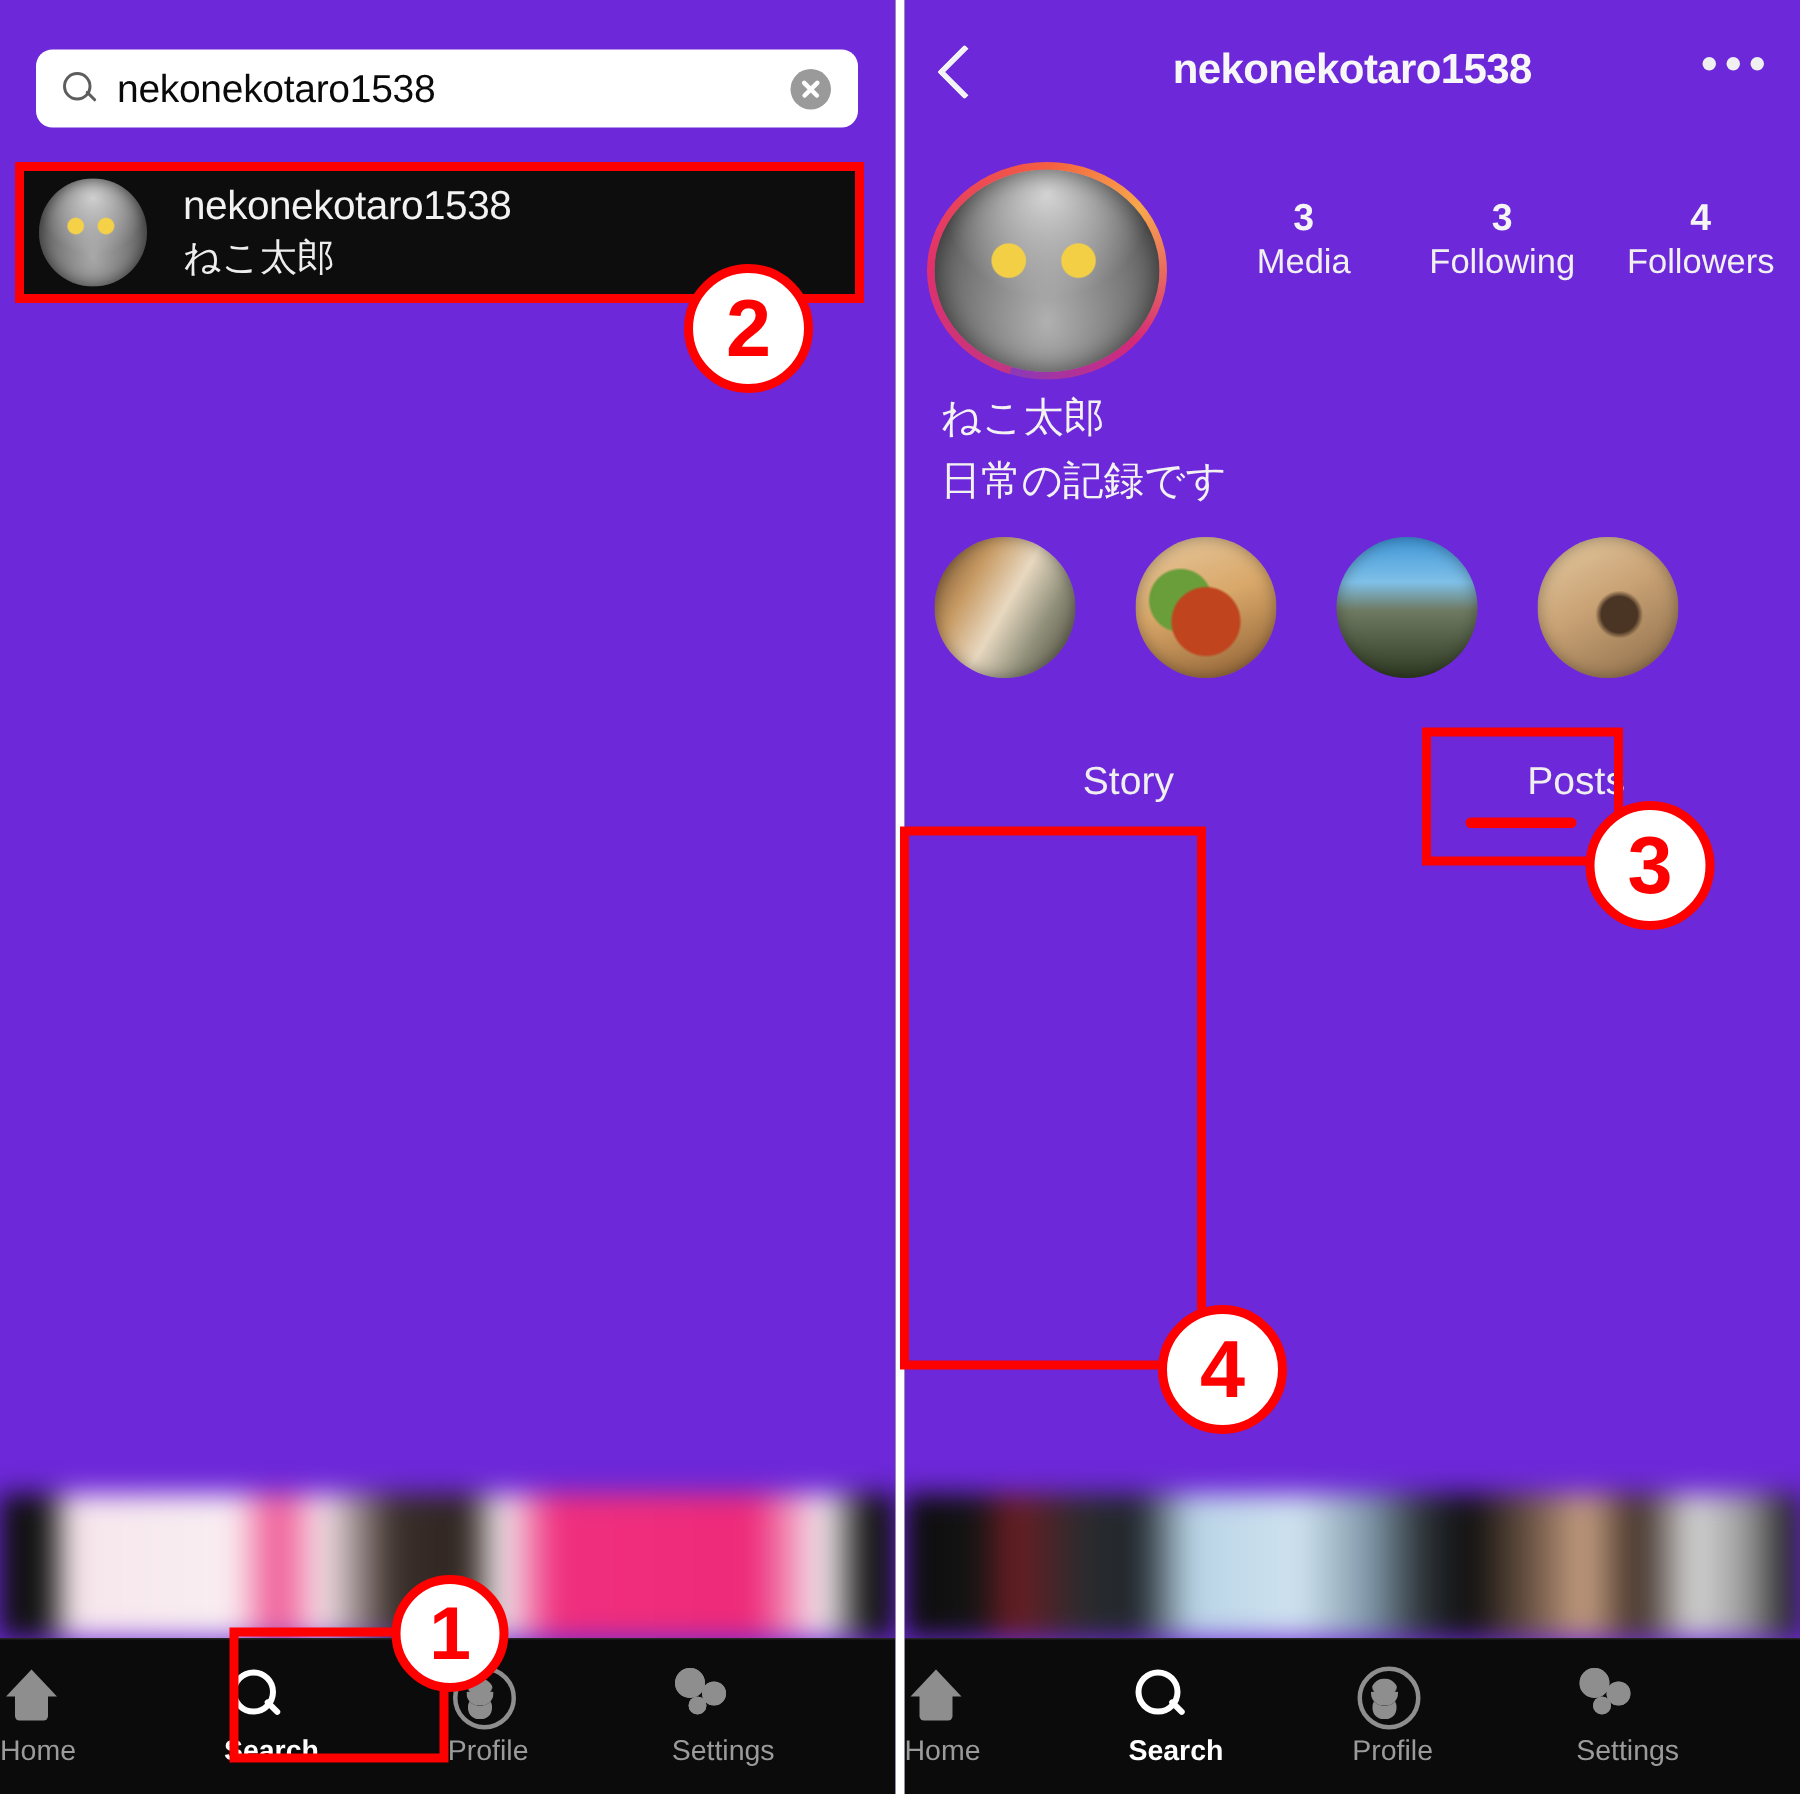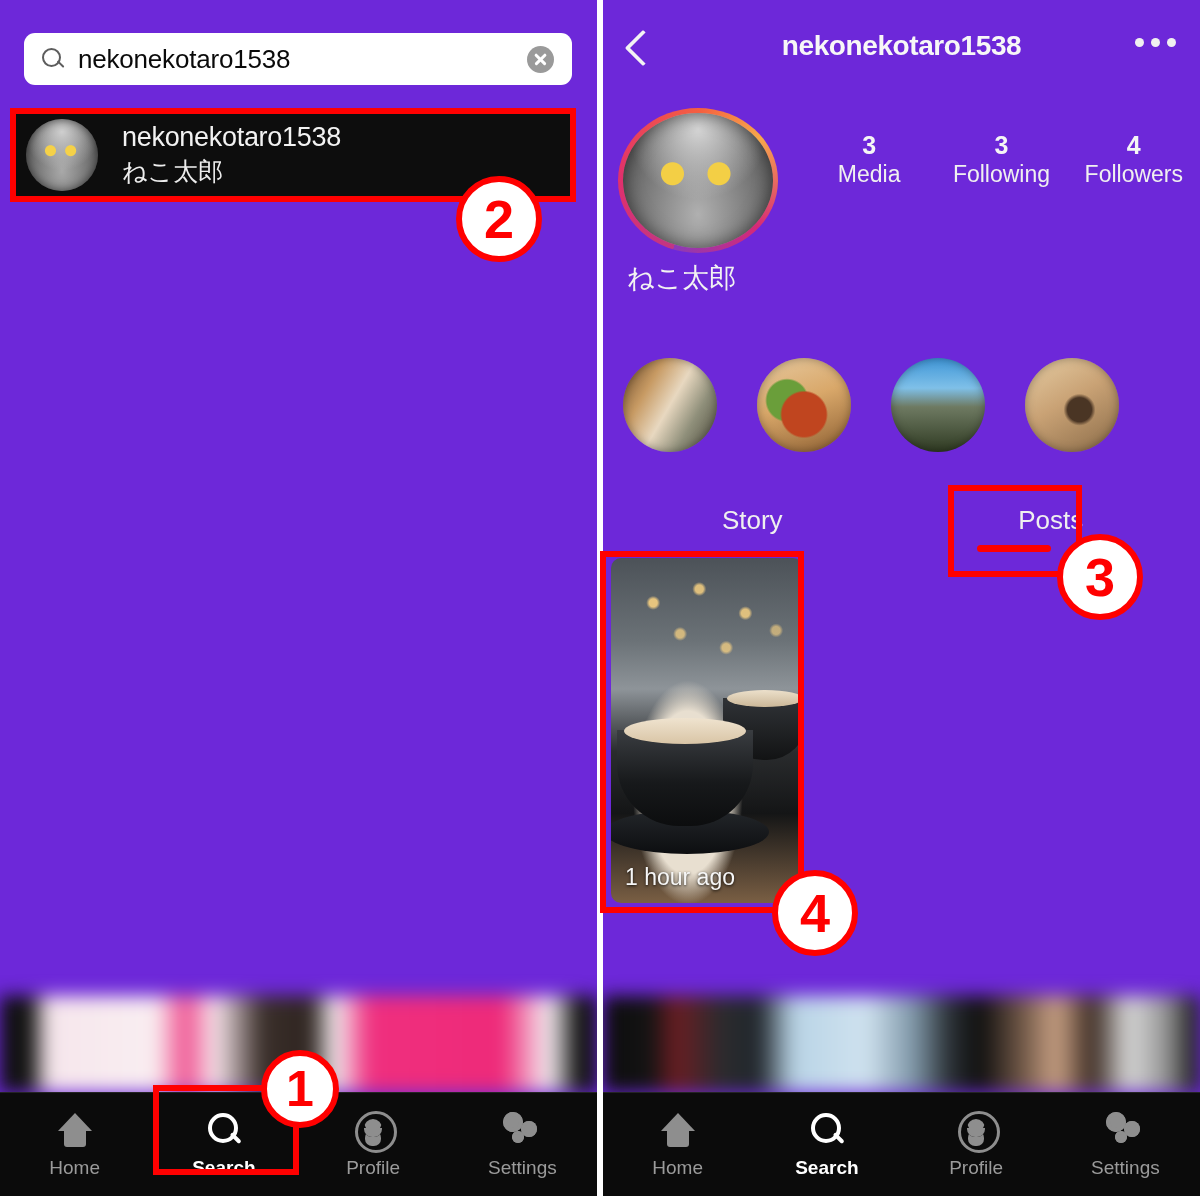--- a/index.html
+++ b/index.html
@@ -183,21 +183,21 @@
         #20262c 26%,
         #b9d4e6 32%, #cfe2ef 44%, #7f97a8 52%, #2b3136 58%,
         #0e0e0e 63%,
         #6d5545 70%, #c9a184 76%, #3a2a22 82%,
         #d7d7d7 88%, #9a9a9a 94%, #0c0c0c 100%);
   }
 
   
   .bottomnav { position:absolute; left:0; bottom:0; width:597px; height:104px;
     background:#0b0b0b; border-top:1px solid #242424; display:flex; }
-  .nav-item { flex:1; display:flex; flex-direction:column; align-items:center; justify-content:center; gap:8px; }
+  .nav-item { flex:1; display:flex; flex-direction:column; justify-content:center; gap:8px; }
   .nav-label { font-size: 19px; color:#9b9b9b; font-weight:500; }
   .nav-item.active .nav-label { color:#ffffff; font-weight:700; }
   .nav-ico { width:42px; height:38px; position:relative; }
 
   
   .ico-home::before { content:""; position:absolute; left:4px; top:2px; width:0; height:0;
     border-left:17px solid transparent; border-right:17px solid transparent; border-bottom:18px solid #8e8e8e; }
   .ico-home::after  { content:""; position:absolute; left:10px; top:19px; width:22px; height:17px; background:#8e8e8e;
     border-radius: 0 0 3px 3px; }
   
@@ -303,40 +303,35 @@
         <div class="lbl">Following</div>
       </div>
       <div class="stat">
         <div class="num">4</div>
         <div class="lbl">Followers</div>
       </div>
     </div>
 
     <div class="bio">
       <div class="name">ねこ太郎</div>
+      <div class="desc">日常の記録です</div>
     </div>
 
     <div class="highlights">
       <div class="hl hl-1"></div>
       <div class="hl hl-2"></div>
       <div class="hl hl-3"></div>
       <div class="hl hl-4"></div>
     </div>
 
     <div class="tabs">
       <div class="tab">Story</div>
       <div class="tab">Posts</div>
     </div>
 
-    <div class="story-card">
-      <div class="story-cup2"></div>
-      <div class="story-saucer"></div>
-      <div class="story-cup"></div>
-      <div class="story-time">1 hour ago</div>
-    </div>
 
     <div class="blur-strip blur-right"></div>
 
     <div class="bottomnav">
       <div class="nav-item">
         <span class="nav-ico ico-home"></span>
         <span class="nav-label">Home</span>
       </div>
       <div class="nav-item active">
         <span class="nav-ico ico-search"></span>

